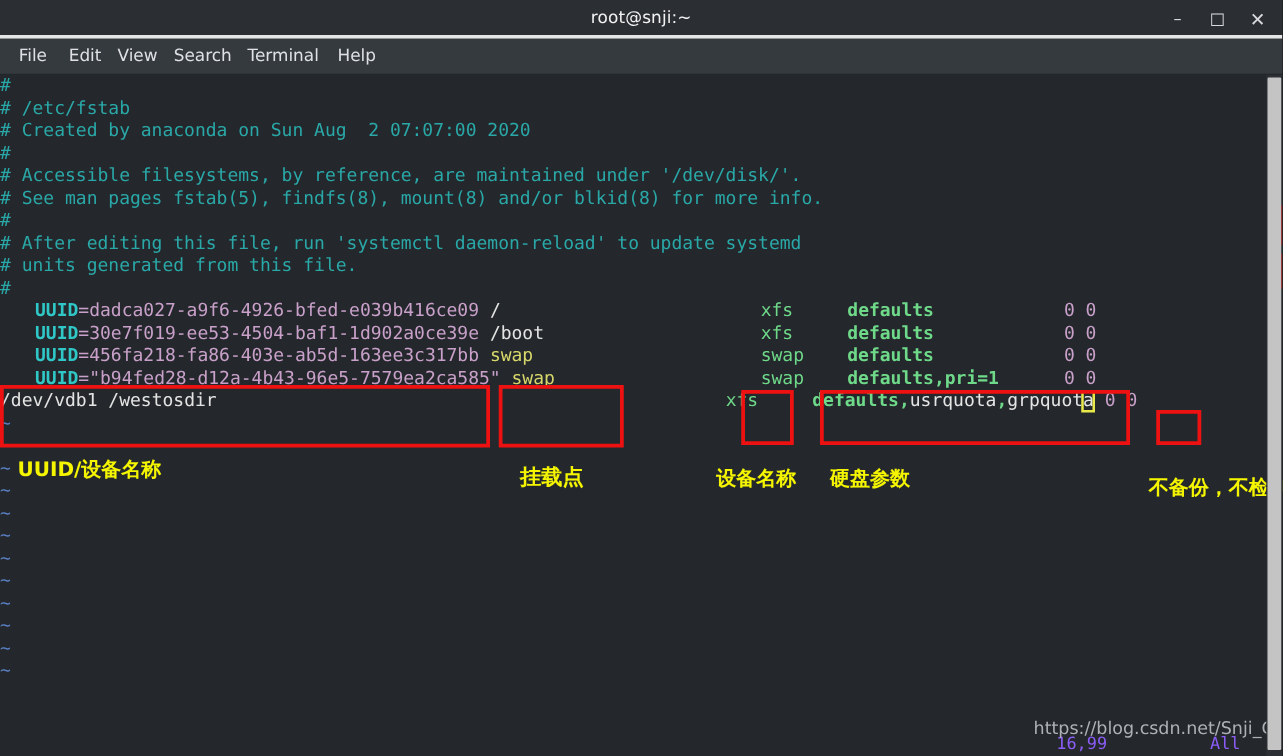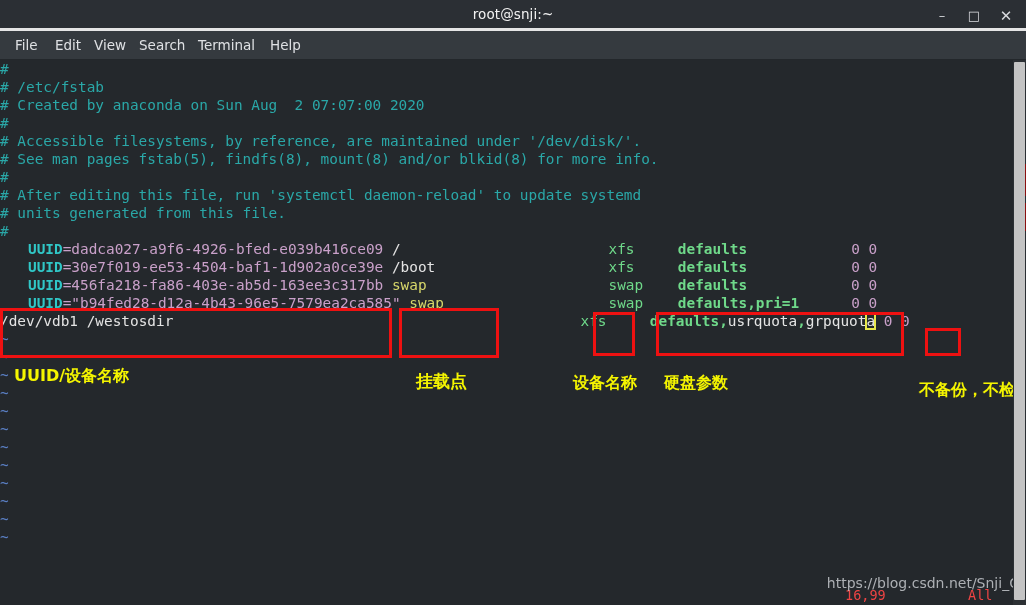--- a/index.html
+++ b/index.html
@@ -113,21 +113,21 @@
     font-family: "DejaVu Sans", sans-serif;
     font-weight: bold;
     white-space: nowrap;
   }
 
   
   #statusline {
     position: absolute;
     left: 0; bottom: 0;
     width: 1026px; height: 20px;
-    color: #ef4444;
+    color: #8b5cf6;
     font-family: "DejaVu Sans Mono", monospace;
     font-size: 13.5px;
   }
   #status-pos { position: absolute; left: 845px; top: 2px; }
   #status-scroll { position: absolute; left: 968px; top: 2px; }
 
   
   #watermark {
     position: absolute;
     right: 6px; bottom: 14px;

